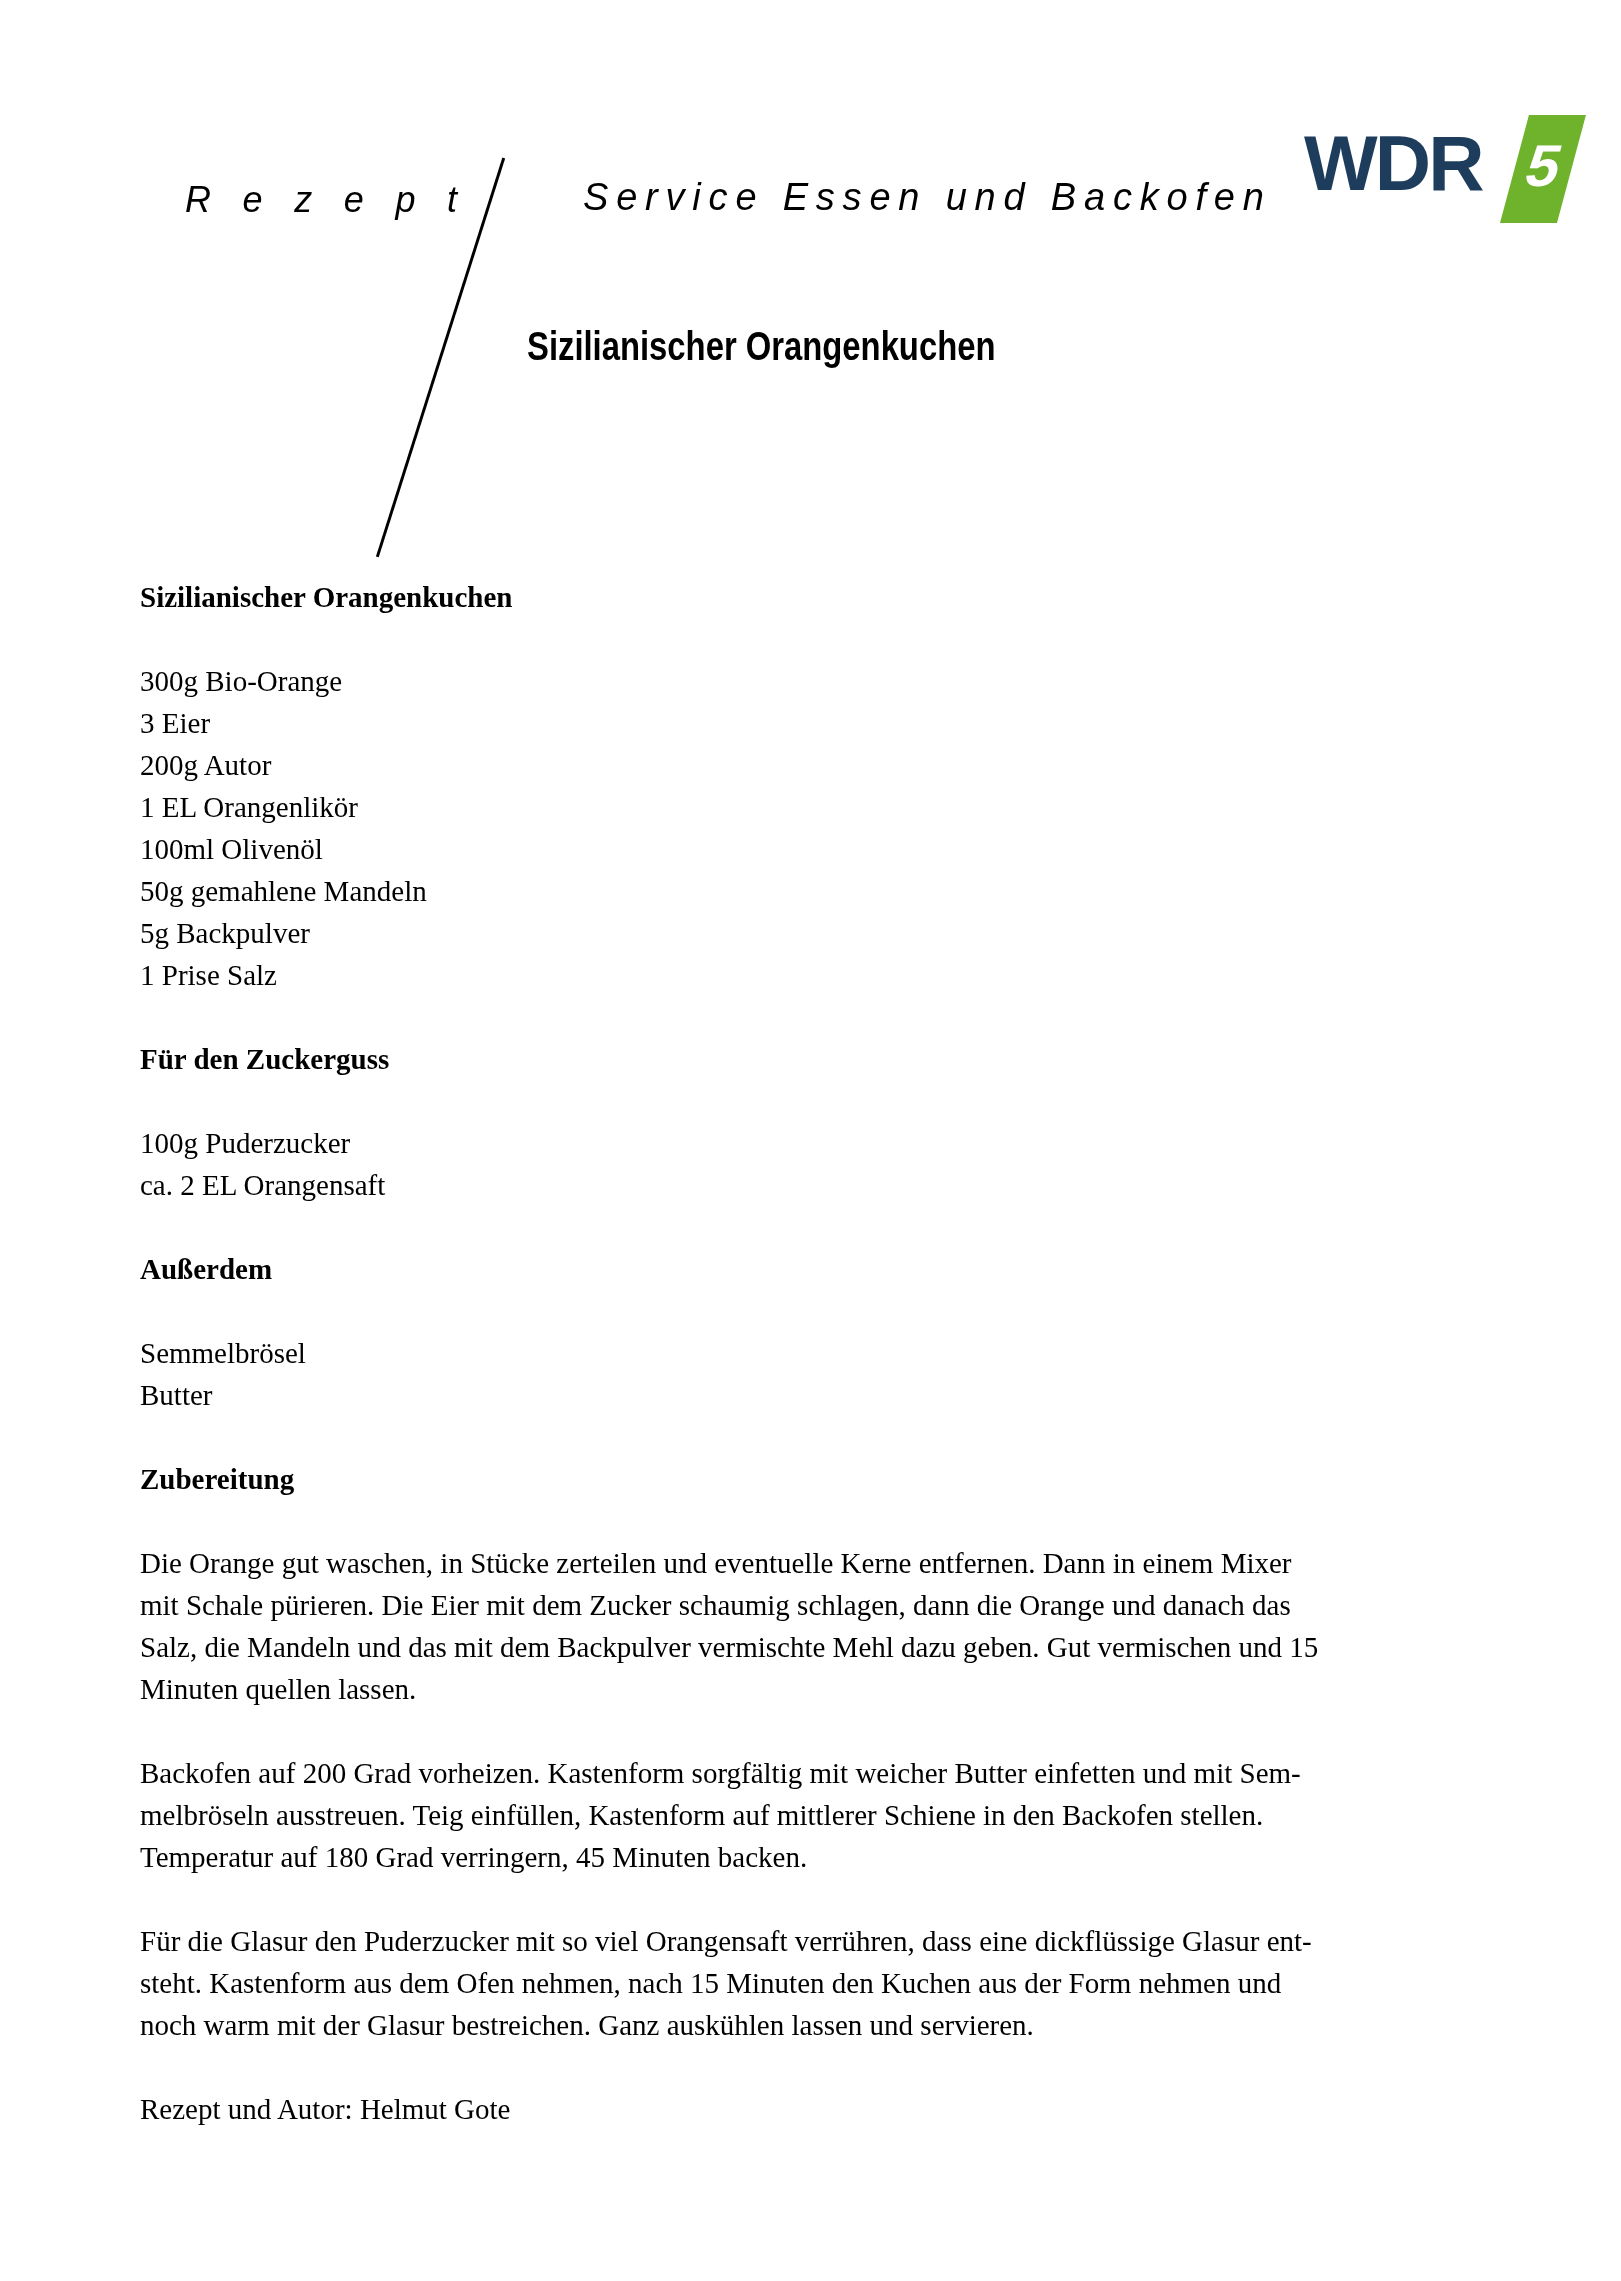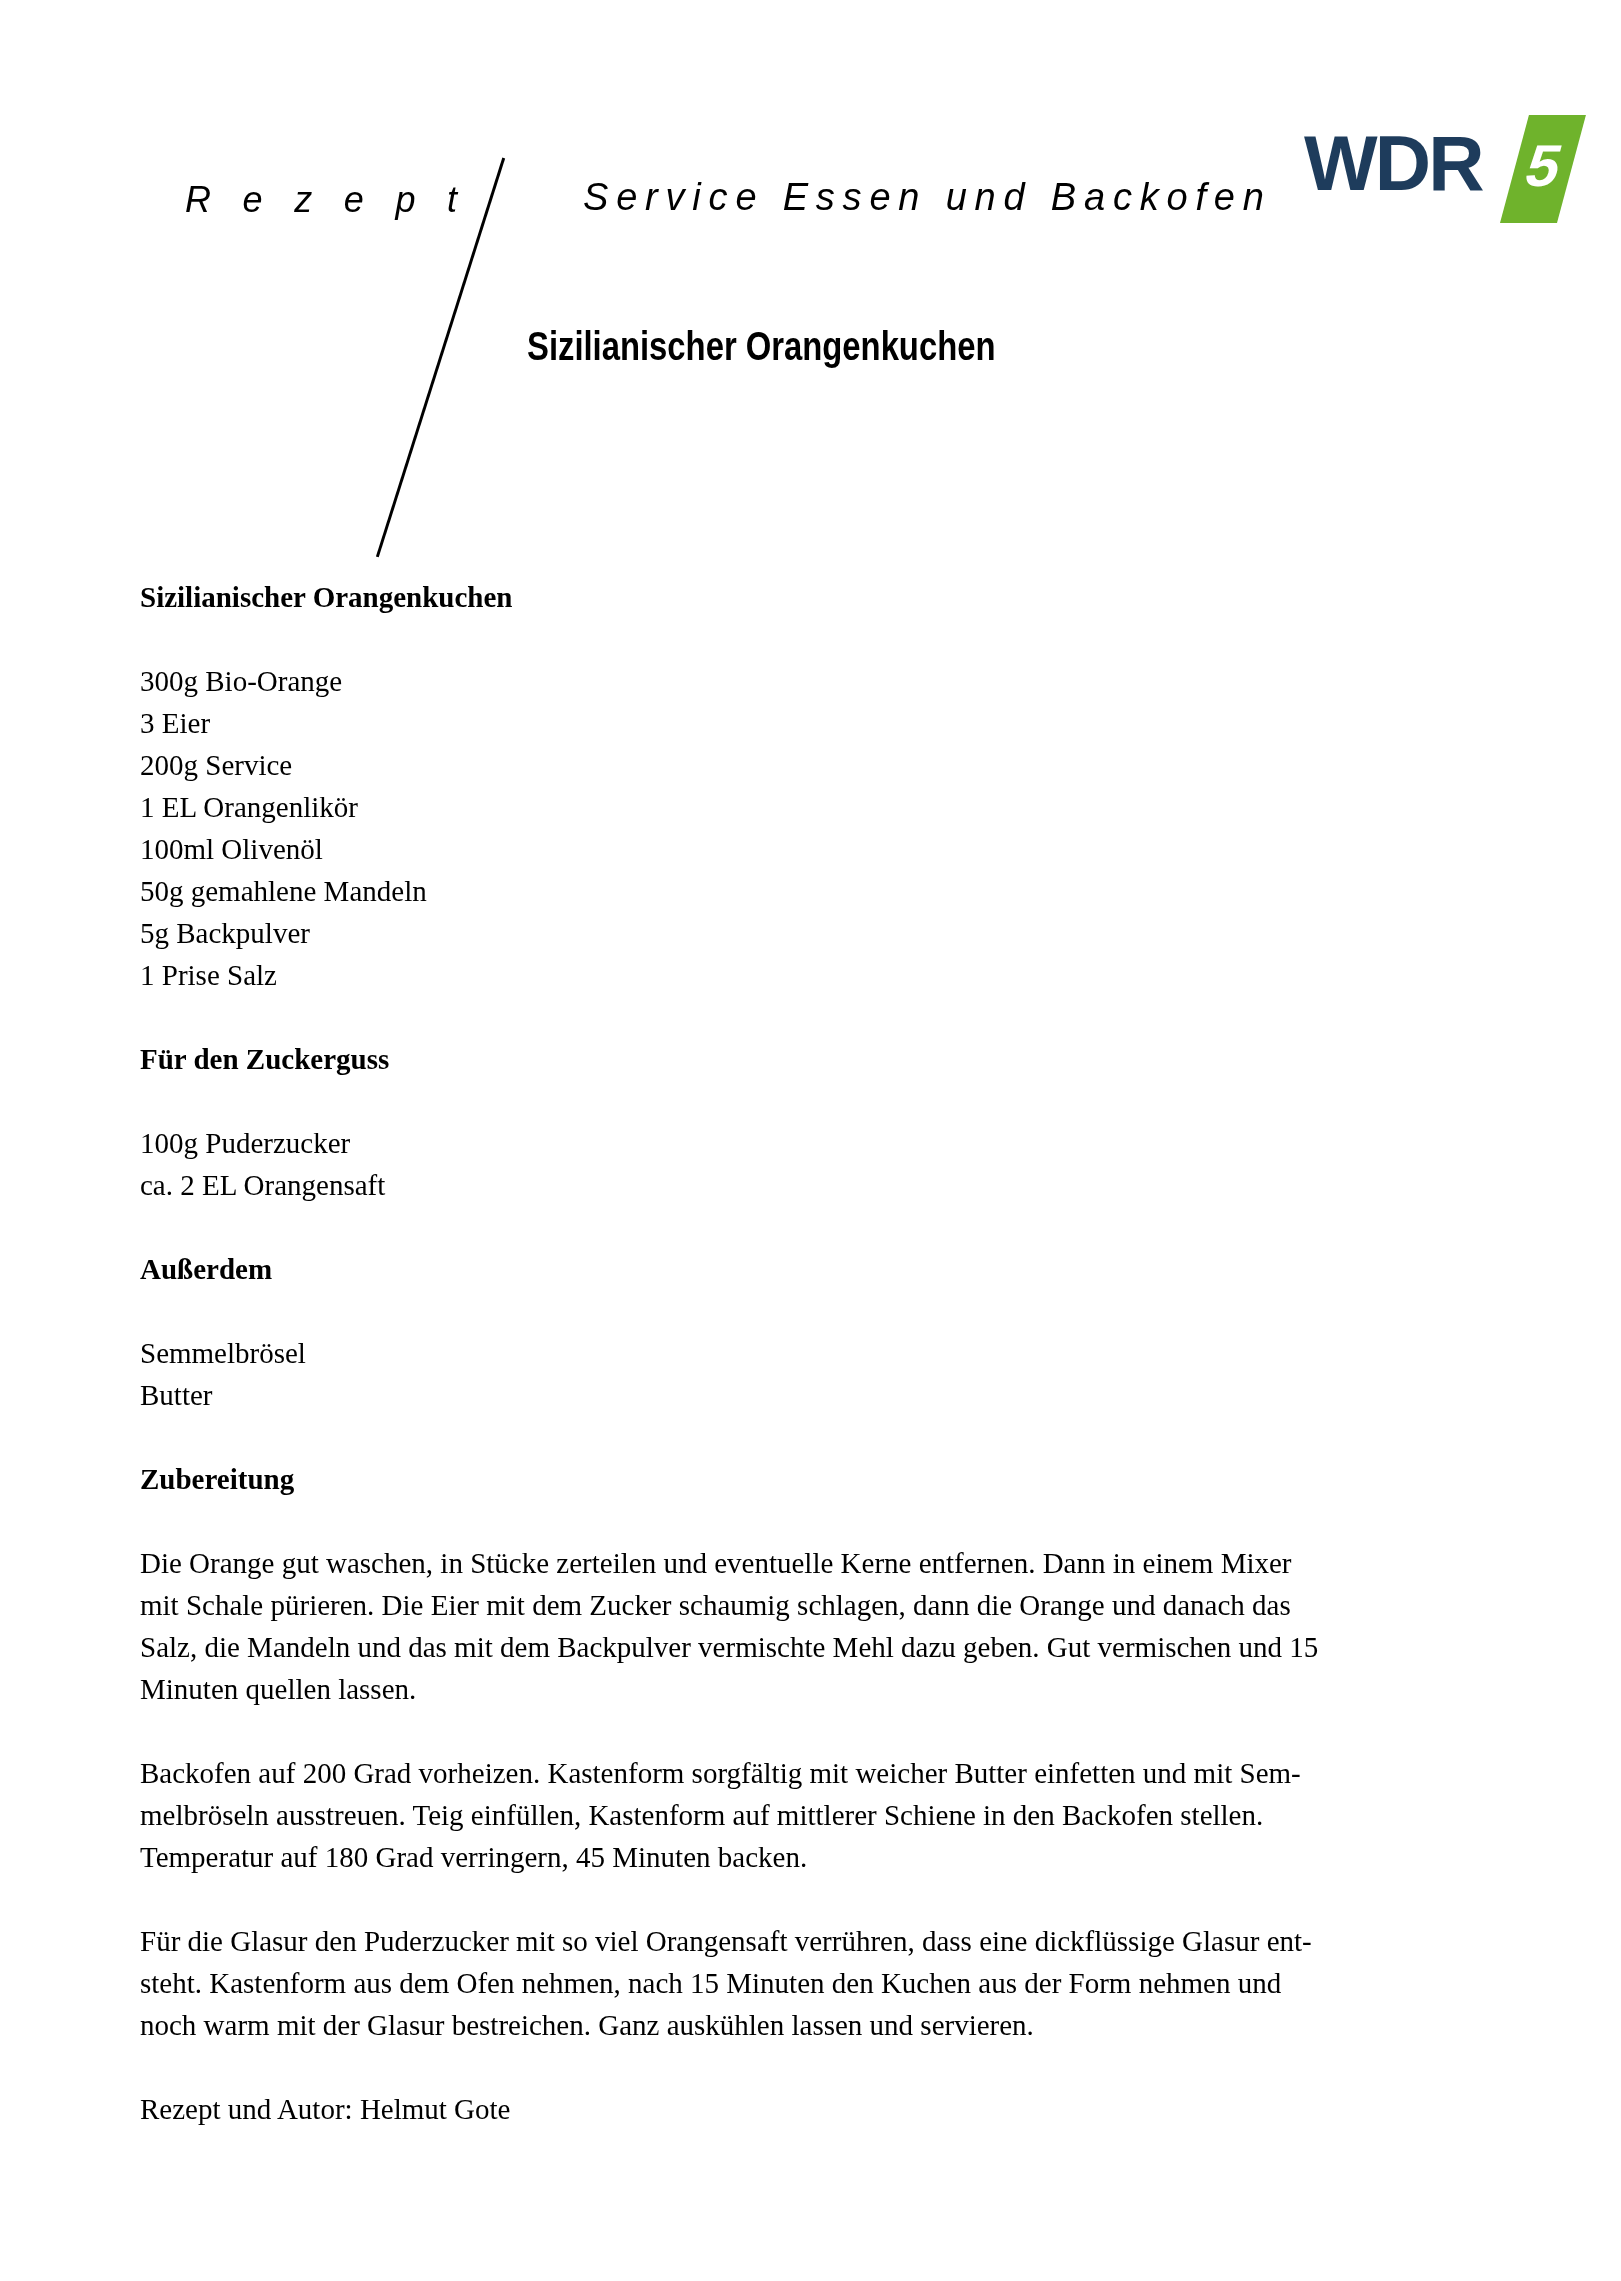--- a/index.html
+++ b/index.html
@@ -119,21 +119,21 @@
   </div>
 
   <div class="doc-title">Sizilianischer Orangenkuchen</div>
 
   <div class="body-block">
     <div class="bold">Sizilianischer Orangenkuchen</div>
     <div class="blank-line"></div>
 
     <div>300g Bio-Orange</div>
     <div>3 Eier</div>
-    <div>200g Service</div>
+    <div>200g Autor</div>
     <div>1 EL Orangenlikör</div>
     <div>100ml Olivenöl</div>
     <div>50g gemahlene Mandeln</div>
     <div>5g Backpulver</div>
     <div>1 Prise Salz</div>
     <div class="blank-line"></div>
 
     <div class="bold">Für den Zuckerguss</div>
     <div class="blank-line"></div>
     <div>100g Puderzucker</div>

